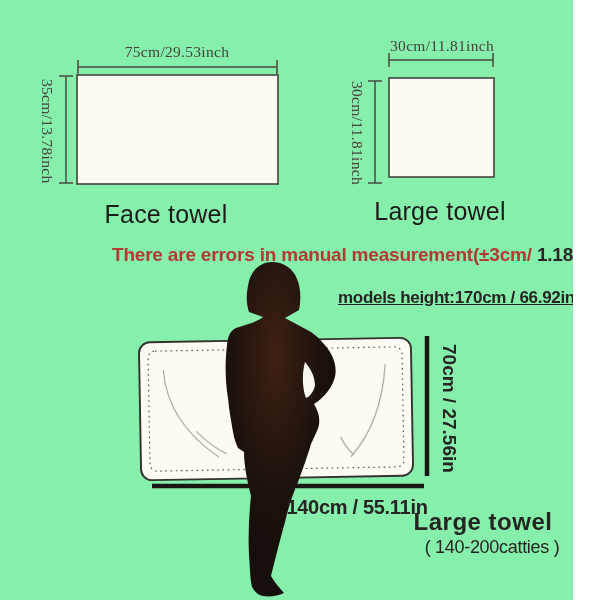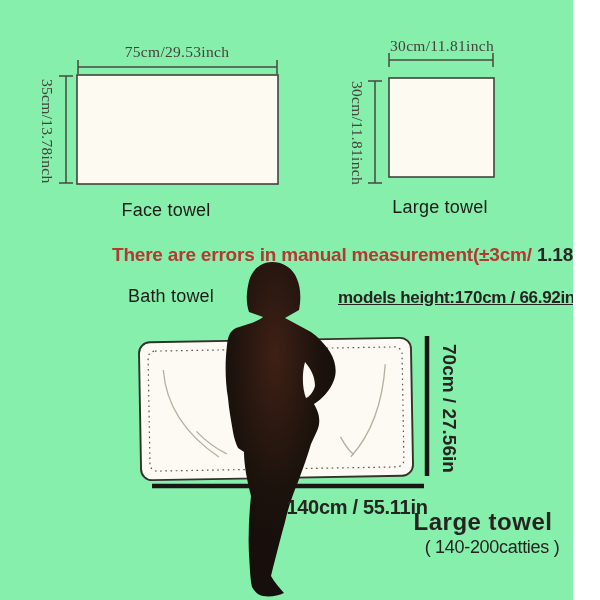--- a/index.html
+++ b/index.html
@@ -13,21 +13,21 @@
   .canvas svg{position:absolute;left:0;top:0;}
   .txt{position:absolute;white-space:nowrap;}
   .dim-serif{
     font-family:"Liberation Serif", serif;
     font-size:15.5px;color:#46423c;letter-spacing:0.3px;
   }
   .dim-serif.vert{
     writing-mode:vertical-rl;
   }
   .towel-label{
-    font-size:18px;color:#1d1b18;letter-spacing:0.2px;
+    font-size:25px;color:#1d1b18;letter-spacing:0.2px;
   }
   .center{transform:translateX(-50%);}
   .disclaimer{
     font-size:19px;font-weight:700;letter-spacing:-0.2px;
   }
   .disclaimer .red{color:#b13a33;}
   .disclaimer .dark{color:#2a2724;}
   .model-height{
     font-size:17px;font-weight:700;color:#262421;letter-spacing:-0.3px;
   }
@@ -144,20 +144,19 @@
   <div class="txt towel-label center" style="left:166px;top:200px;">Face towel</div>
 
   <div class="txt dim-serif center" style="left:442px;top:37px;">30cm/11.81inch</div>
   <div class="txt dim-serif vert" style="left:348px;top:80px;height:106px;text-align:center;">30cm/11.81inch</div>
   <div class="txt towel-label center" style="left:440px;top:197px;">Large towel</div>
 
   <div class="txt disclaimer" style="left:68px;top:244px;margin-left:44px;">
     <span class="red">There are errors in manual measurement(±3cm/</span><span class="dark"> 1.18in</span>
   </div>
 
-  <div class="txt towel-label center" style="left:171px;top:286px;">Bath towel</div>
   <div class="txt model-height" style="left:338px;top:288px;text-decoration:underline;">models height:170cm / 66.92in</div>
   <div class="txt bath-height" style="left:438px;top:338px;">70cm / 27.56in</div>
   <div class="txt bath-width center" style="left:357px;top:496px;">140cm / 55.11in</div>
   <div class="txt large-size center" style="left:483px;top:508px;">Large towel</div>
   <div class="txt catties center" style="left:492px;top:537px;">( 140-200catties )</div>
 
 </div>
 
 </body></html>

